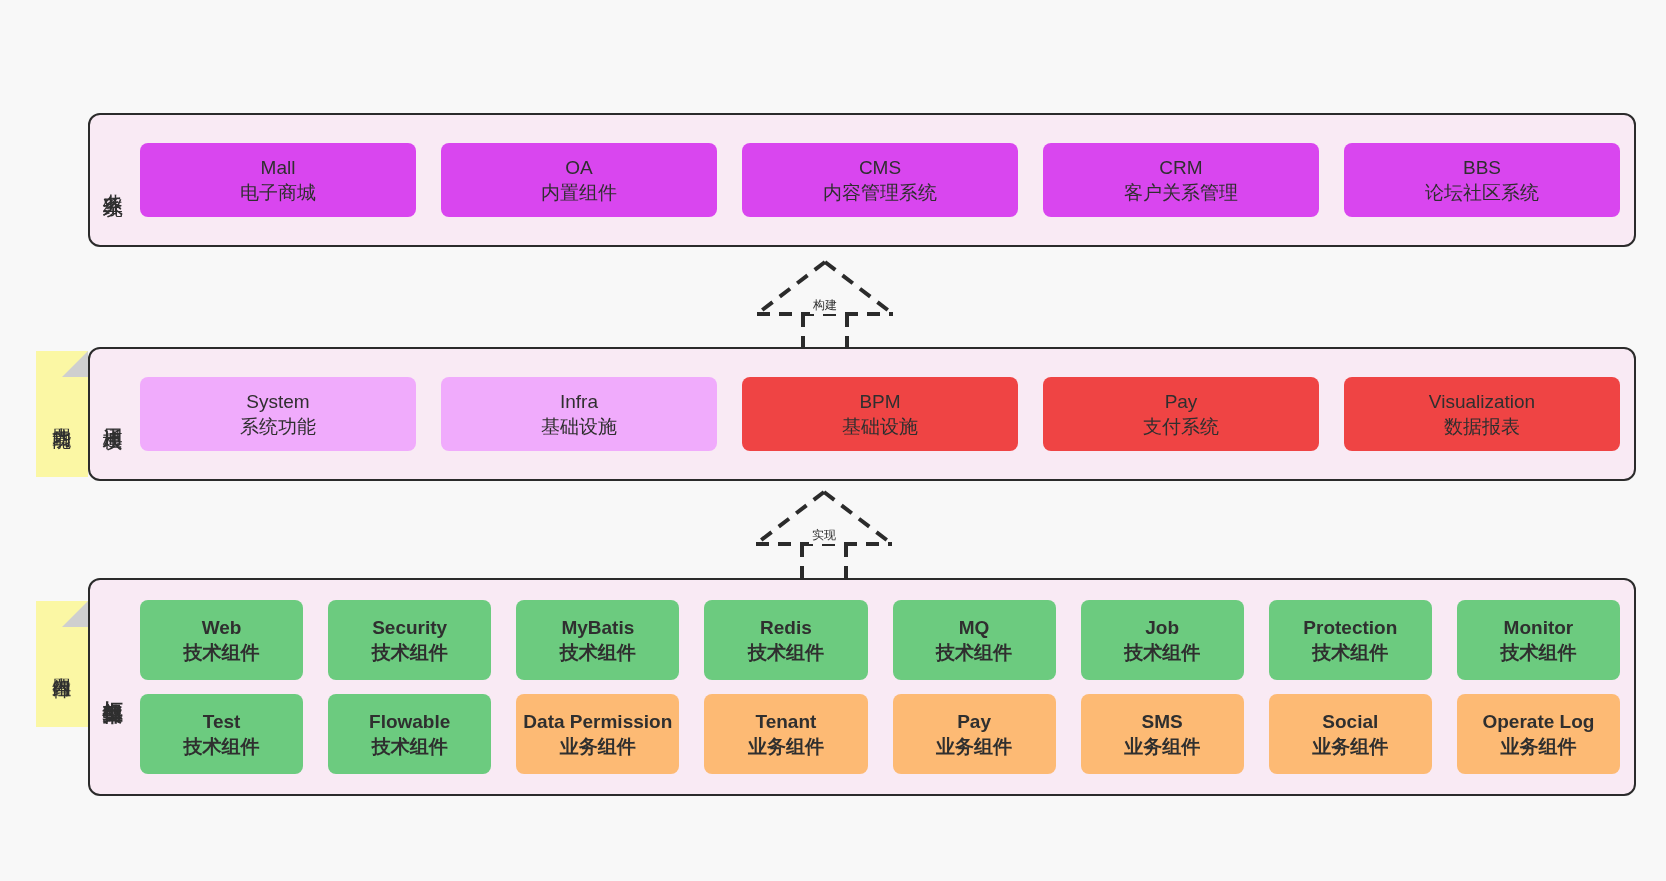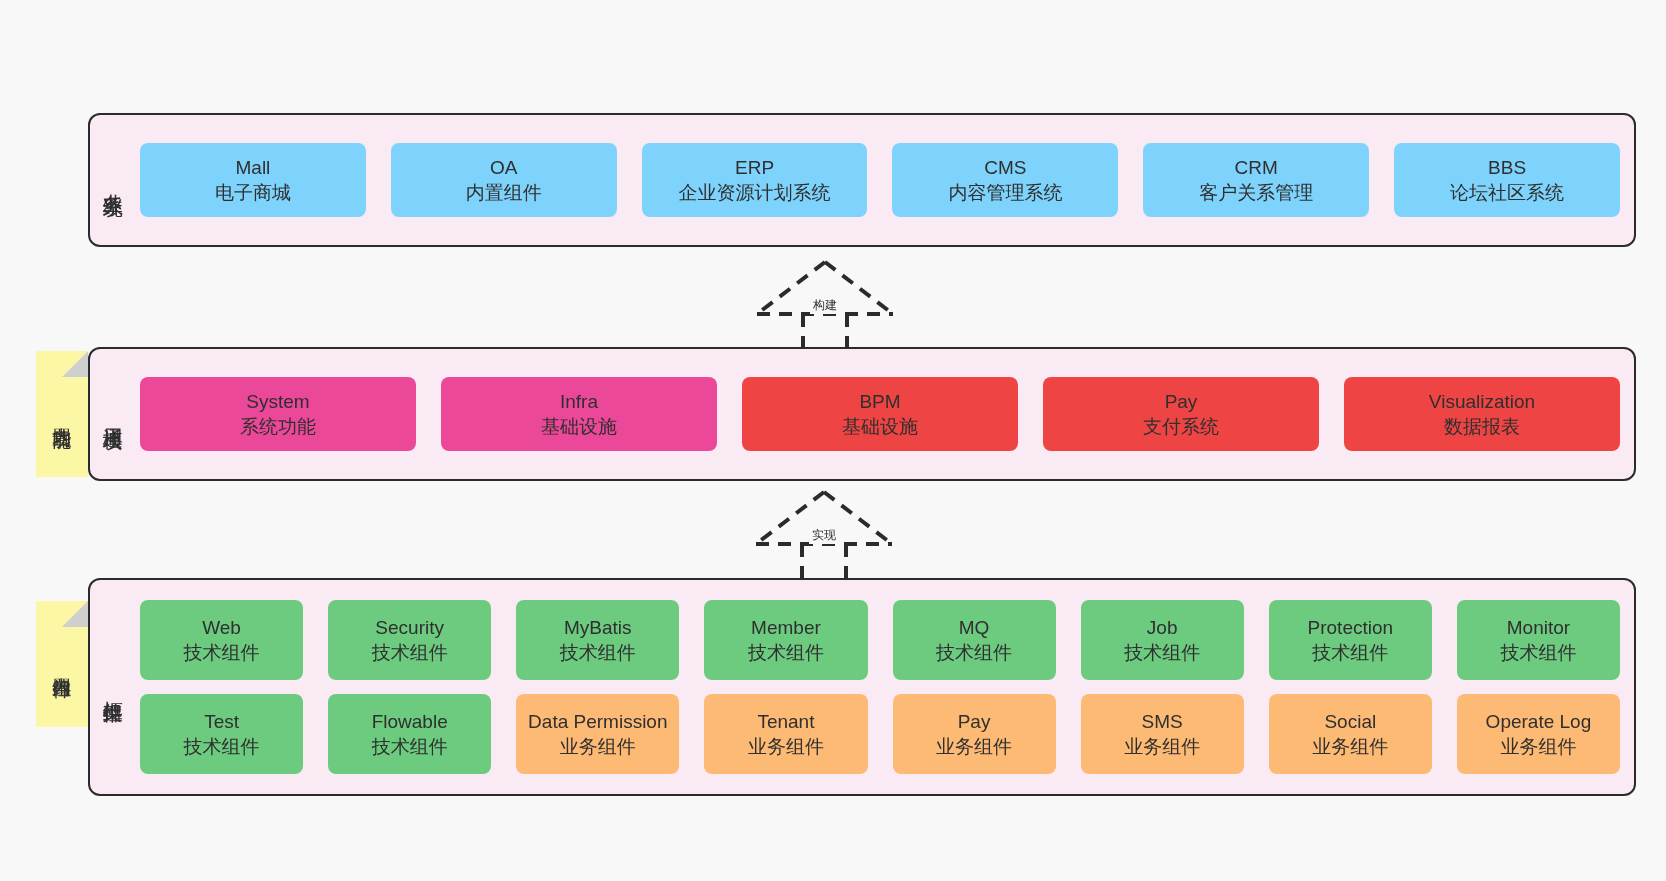--- a/index.html
+++ b/index.html
@@ -68,34 +68,34 @@
     text-align: center;
     font-size: 19px;
     line-height: 1.32;
     color: #2f2f2f;
     box-sizing: border-box;
     padding: 4px 6px;
   }
   .cell .ln { display: block; }
 
   
-  .c-blue      { background: #7dd3fc; }
-  .c-red       { background: #ec4899; }
+  .c-blue      { background: #d946ef; }
+  .c-red       { background: #f0abfc; }
   .c-pink      { background: #ef4444; }
   .c-green     { background: #6ccb7f; }
   .c-lgreen    { background: #fdba74; }
 
   
   #layer-business { left: 88px;  top: 113px; width: 1548px; height: 134px; }
   #layer-business .cell { height: 74px; }
 
   #layer-common   { left: 88px;  top: 347px; width: 1548px; height: 134px; }
   #layer-common .cell { height: 74px; }
 
-  #layer-framework{ left: 88px;  top: 578px; width: 1548px; height: 218px; }
+  #layer-framework{ left: 88px;  top: 578px; width: 1548px; height: 218px; font-weight: bold; }
   #layer-framework .cell { height: 80px; }
 
   
   .note {
     position: absolute;
     background: #fbf7a4;
     width: 52px;
     font-size: 19px;
     line-height: 1.12;
     letter-spacing: 1px;
@@ -151,24 +151,20 @@
     <div class="layer-title">业务系统</div>
     <div class="layer-body">
       <div class="row">
         <div class="cell c-blue">
           <span class="ln">Mall</span>
           <span class="ln">电子商城</span>
         </div>
         <div class="cell c-blue">
           <span class="ln">OA</span>
           <span class="ln">内置组件</span>
-        </div>
-        <div class="cell c-blue">
-          <span class="ln">ERP</span>
-          <span class="ln">企业资源计划系统</span>
         </div>
         <div class="cell c-blue">
           <span class="ln">CMS</span>
           <span class="ln">内容管理系统</span>
         </div>
         <div class="cell c-blue">
           <span class="ln">CRM</span>
           <span class="ln">客户关系管理</span>
         </div>
         <div class="cell c-blue">
@@ -252,21 +248,21 @@
         </div>
         <div class="cell c-green">
           <span class="ln">Security</span>
           <span class="ln">技术组件</span>
         </div>
         <div class="cell c-green">
           <span class="ln">MyBatis</span>
           <span class="ln">技术组件</span>
         </div>
         <div class="cell c-green">
-          <span class="ln">Member</span>
+          <span class="ln">Redis</span>
           <span class="ln">技术组件</span>
         </div>
         <div class="cell c-green">
           <span class="ln">MQ</span>
           <span class="ln">技术组件</span>
         </div>
         <div class="cell c-green">
           <span class="ln">Job</span>
           <span class="ln">技术组件</span>
         </div>

